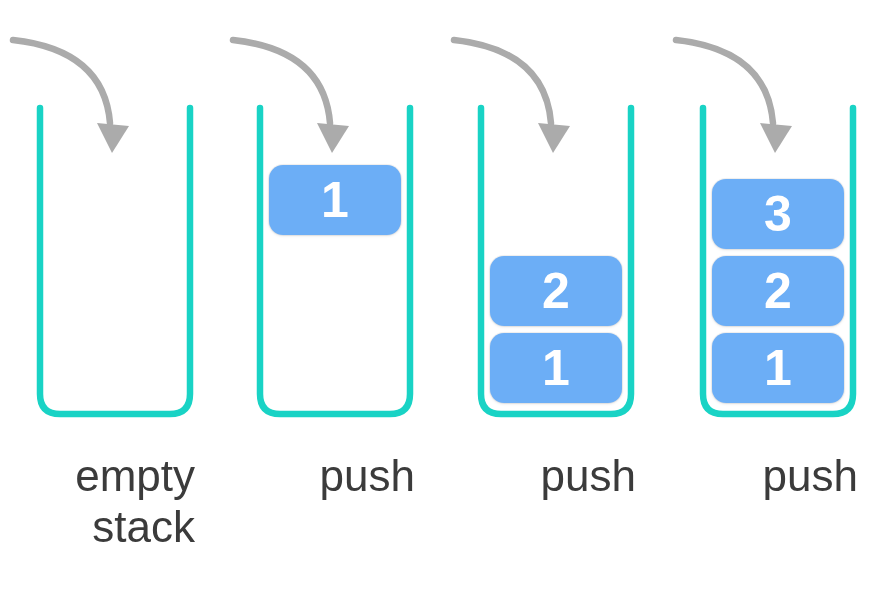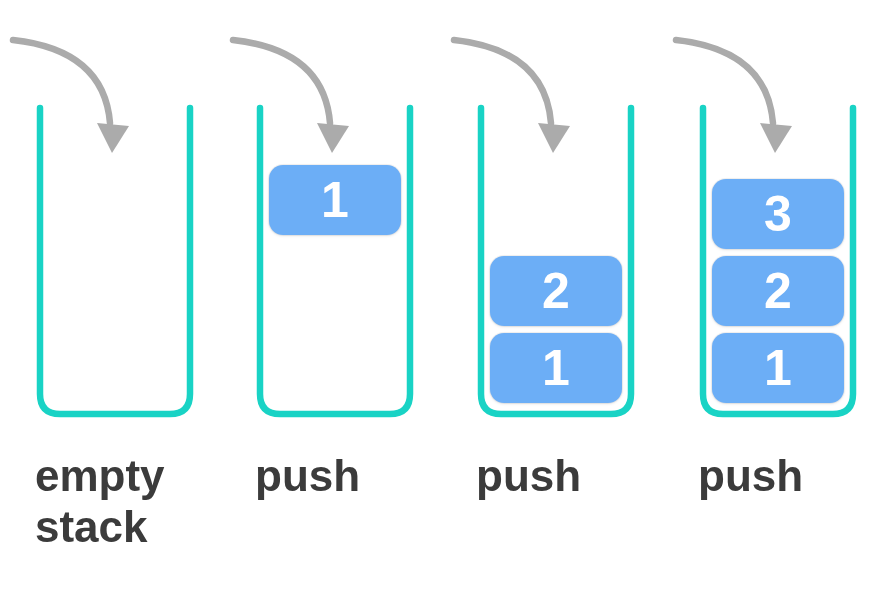--- a/index.html
+++ b/index.html
@@ -45,23 +45,23 @@
     position:absolute;
     left:-28px;top:-75px;
     width:130px;height:130px;
     overflow:visible;
   }
   .stack-label{
     position:absolute;
     top:345px;
     left:50%;transform:translateX(-50%);
     width:160px;
-    text-align:left;
+    text-align:right;
     color:var(--label);
-    font-size:44px;font-weight:bold;
+    font-size:44px;font-weight:normal;
     line-height:51px;
     white-space:pre-line;
   }
 </style>
 </head>
 <body>
 
 <div id="canvas">
 
 <div class="stack-group" style="left: 37px;">

